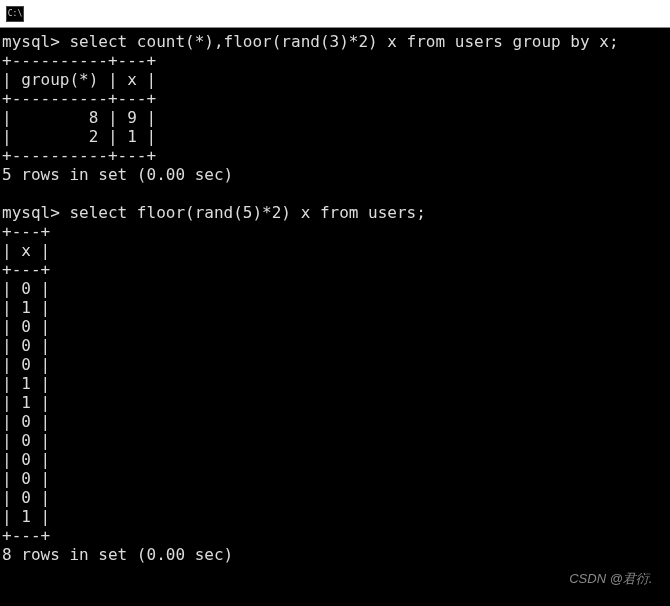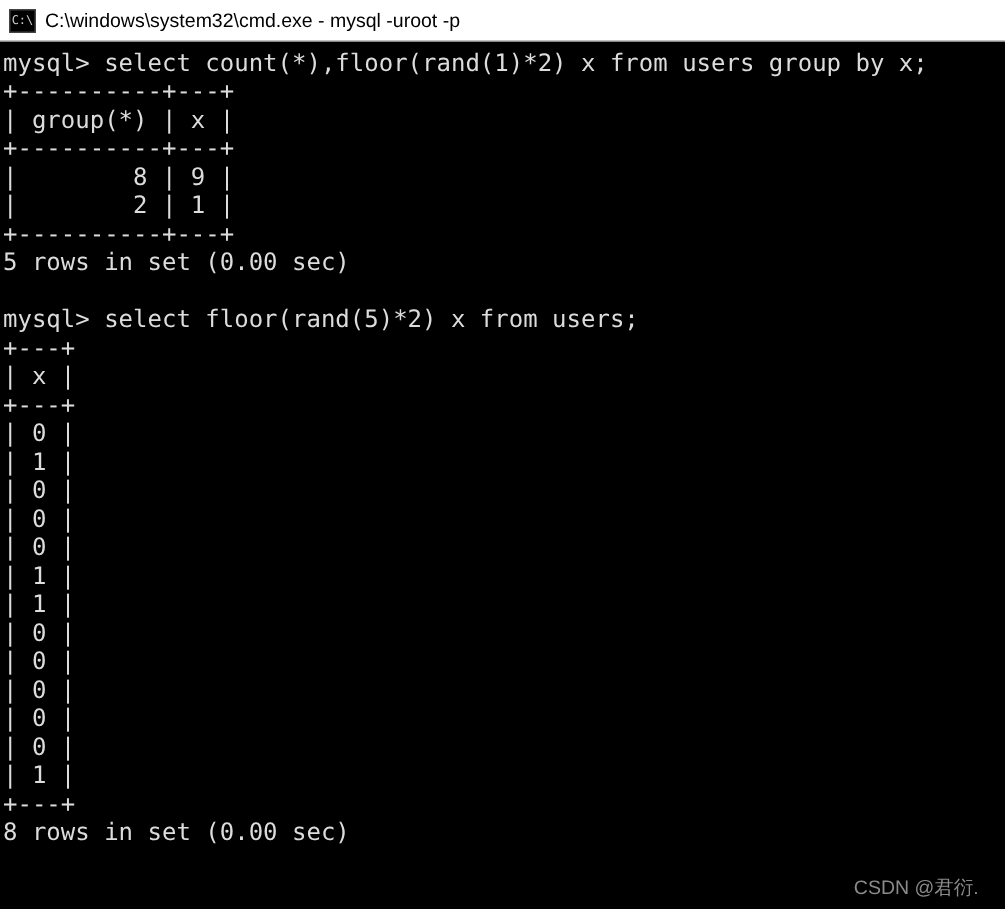--- a/index.html
+++ b/index.html
@@ -51,36 +51,36 @@
     font-size: 16px;
     line-height: 19px;
     padding: 4px 2px 2px 2px;
     white-space: pre;
     position: relative;
     font-family: "SimSun", "NSimSun", "Consolas", monospace;
   }
   .watermark {
     position: absolute;
     right: 8px;
-    bottom: 5px;
+    bottom: 18px;
     color: #9a9a9a;
     font-size: 13px;
     font-family: "Microsoft YaHei", "SimSun", sans-serif;
     opacity: 0.9;
+    font-style: italic;
   }
 </style>
 </head>
 <body>
 
 <div class="window">
   <div class="titlebar">
     <span class="icon">C:\</span>
-    <span>C:\windows\system32\cmd.exe - mysql  -uroot -p</span>
   </div>
-  <div class="terminal"><span>mysql&gt;</span> <span>select count(*),floor(rand(1)*2) x from users group by x;</span>
+  <div class="terminal"><span>mysql&gt;</span> <span>select count(*),floor(rand(3)*2) x from users group by x;</span>
 <span>+----------+---+</span>
 <span>| group(*) | x |</span>
 <span>+----------+---+</span>
 <span>|        8 | 9 |</span>
 <span>|        2 | 1 |</span>
 <span>+----------+---+</span>
 <span>5 rows in set (0.00 sec)</span>
 
 <span>mysql&gt;</span> <span>select floor(rand(5)*2) x from users;</span>
 <span>+---+</span>

